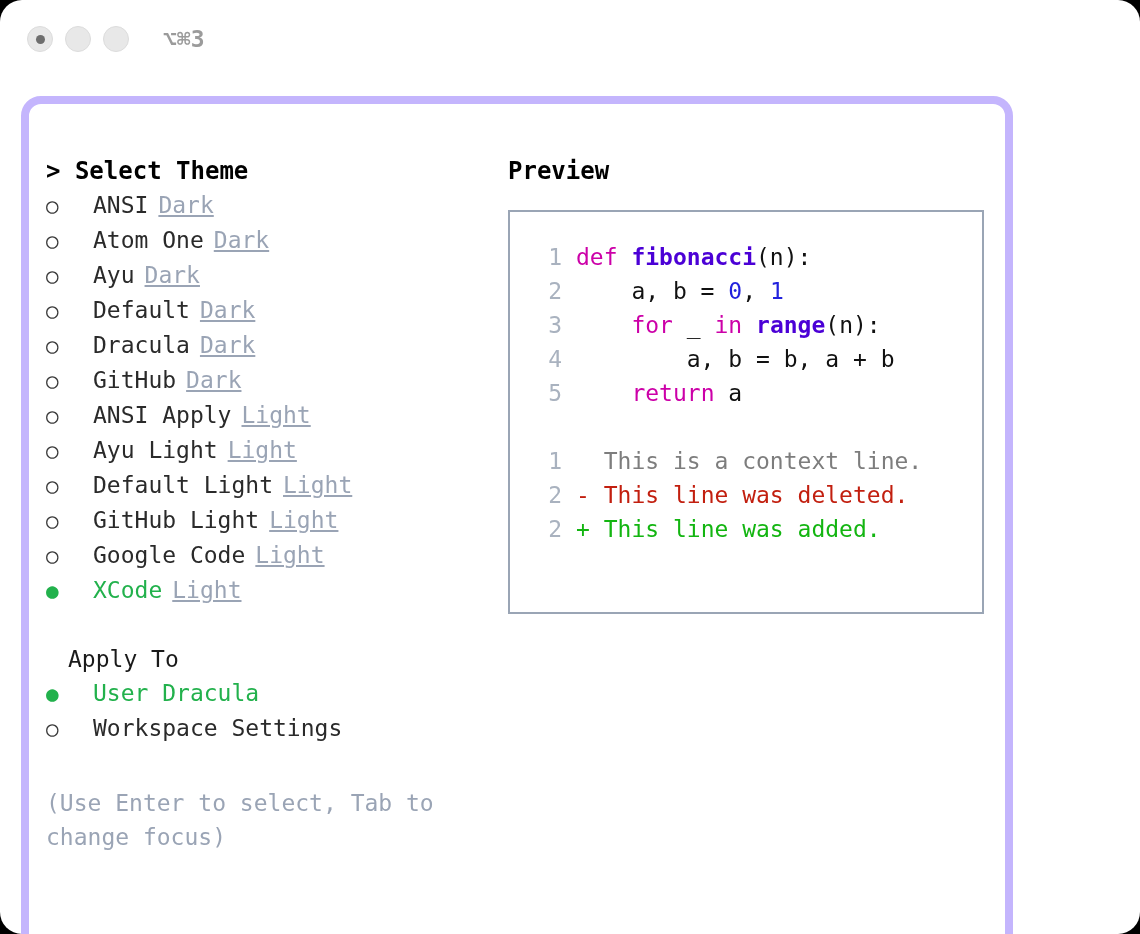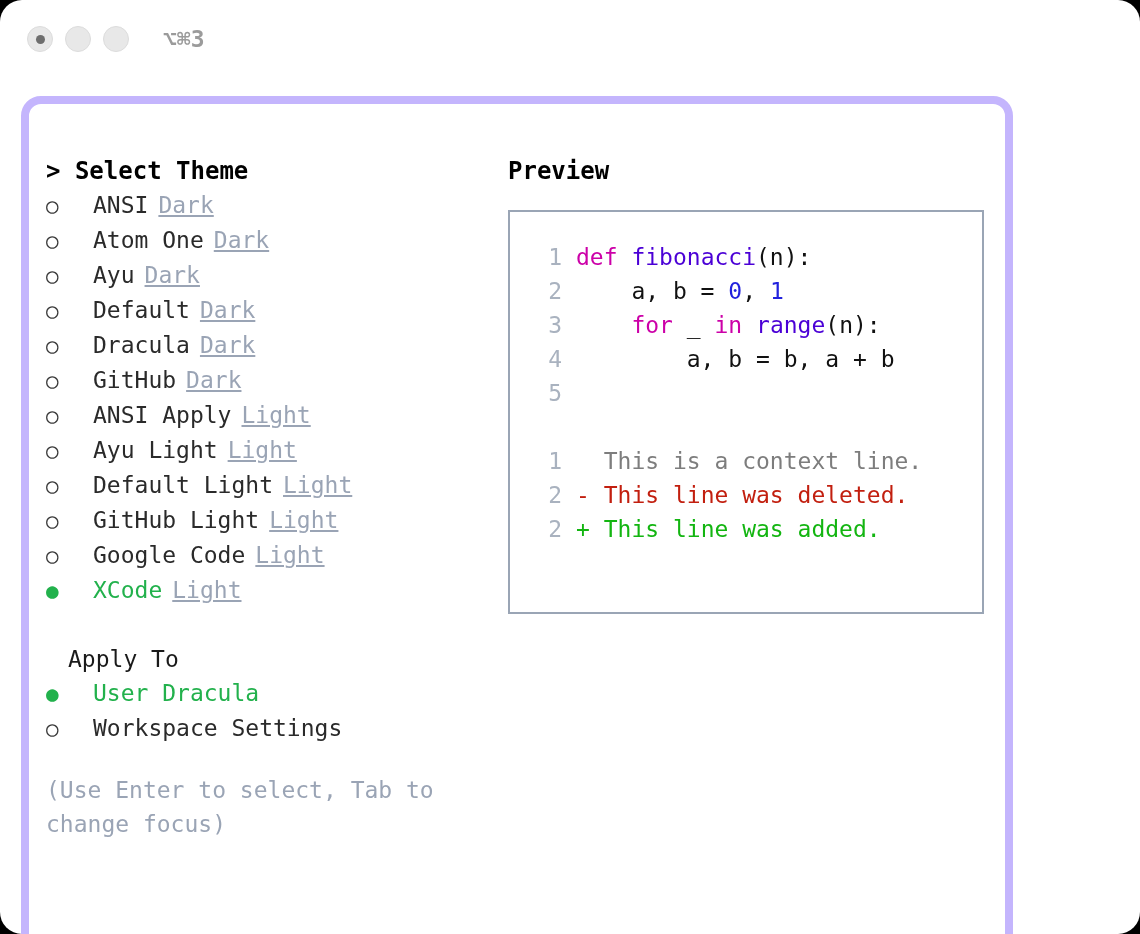--- a/index.html
+++ b/index.html
@@ -108,21 +108,21 @@
 
   .subhead {
     font-size: 23px;
     line-height: 34px;
     color: #1a1a1a;
     padding-left: 22px;
     white-space: pre;
   }
 
   .hint {
-    margin-top: 27px;
+    margin-top: 40px;
     font-size: 23px;
     line-height: 34px;
     color: #9aa4b5;
     width: 404px;
   }
 
   
   .right-col {
     position: absolute;
     left: 479px;
@@ -148,21 +148,21 @@
   .lineno {
     color: #a9b2bf;
     width: 30px;
     flex: 0 0 30px;
     text-align: right;
     margin-right: 14px;
   }
   .code-body { white-space: pre; }
 
   .kw   { color: #cc00a8; }
-  .fn   { color: #4b00d6; }
+  .fn   { color: #4b00d6; font-weight: bold; }
   .num  { color: #2222dd; }
   .pl   { color: #111111; }
 
   .blank-line { height: 34px; }
 
   .d-ctx { color: #7d7d7d; }
   .d-del { color: #c21f0f; }
   .d-add { color: #13b511; }
 </style>
 </head>
@@ -216,21 +216,21 @@
 
       <div class="right-col">
         <div class="panel-title">Preview</div>
 
         <div class="preview-box">
           <div id="code-block">
               <div class="code-line"><span class="lineno">1</span><span class="code-body"><span class="kw">def </span><span class="fn">fibonacci</span><span class="pl">(n):</span></span></div>
               <div class="code-line"><span class="lineno">2</span><span class="code-body"><span class="pl">    a, b = </span><span class="num">0</span><span class="pl">, </span><span class="num">1</span></span></div>
               <div class="code-line"><span class="lineno">3</span><span class="code-body"><span class="pl">    </span><span class="kw">for</span><span class="pl"> _ </span><span class="kw">in</span><span class="pl"> </span><span class="fn">range</span><span class="pl">(n):</span></span></div>
               <div class="code-line"><span class="lineno">4</span><span class="code-body"><span class="pl">        a, b = b, a + b</span></span></div>
-              <div class="code-line"><span class="lineno">5</span></div>
+              <div class="code-line"><span class="lineno">5</span><span class="code-body"><span class="pl">    </span><span class="kw">return</span><span class="pl"> a</span></span></div>
             </div>
           <div class="blank-line"></div>
           <div id="diff-block">
               <div class="code-line"><span class="lineno">1</span><span class="code-body d-ctx"><span>  </span><span>This is a context line.</span></span></div>
               <div class="code-line"><span class="lineno">2</span><span class="code-body d-del"><span>- </span><span>This line was deleted.</span></span></div>
               <div class="code-line"><span class="lineno">2</span><span class="code-body d-add"><span>+ </span><span>This line was added.</span></span></div>
             </div>
         </div>
       </div>
 

